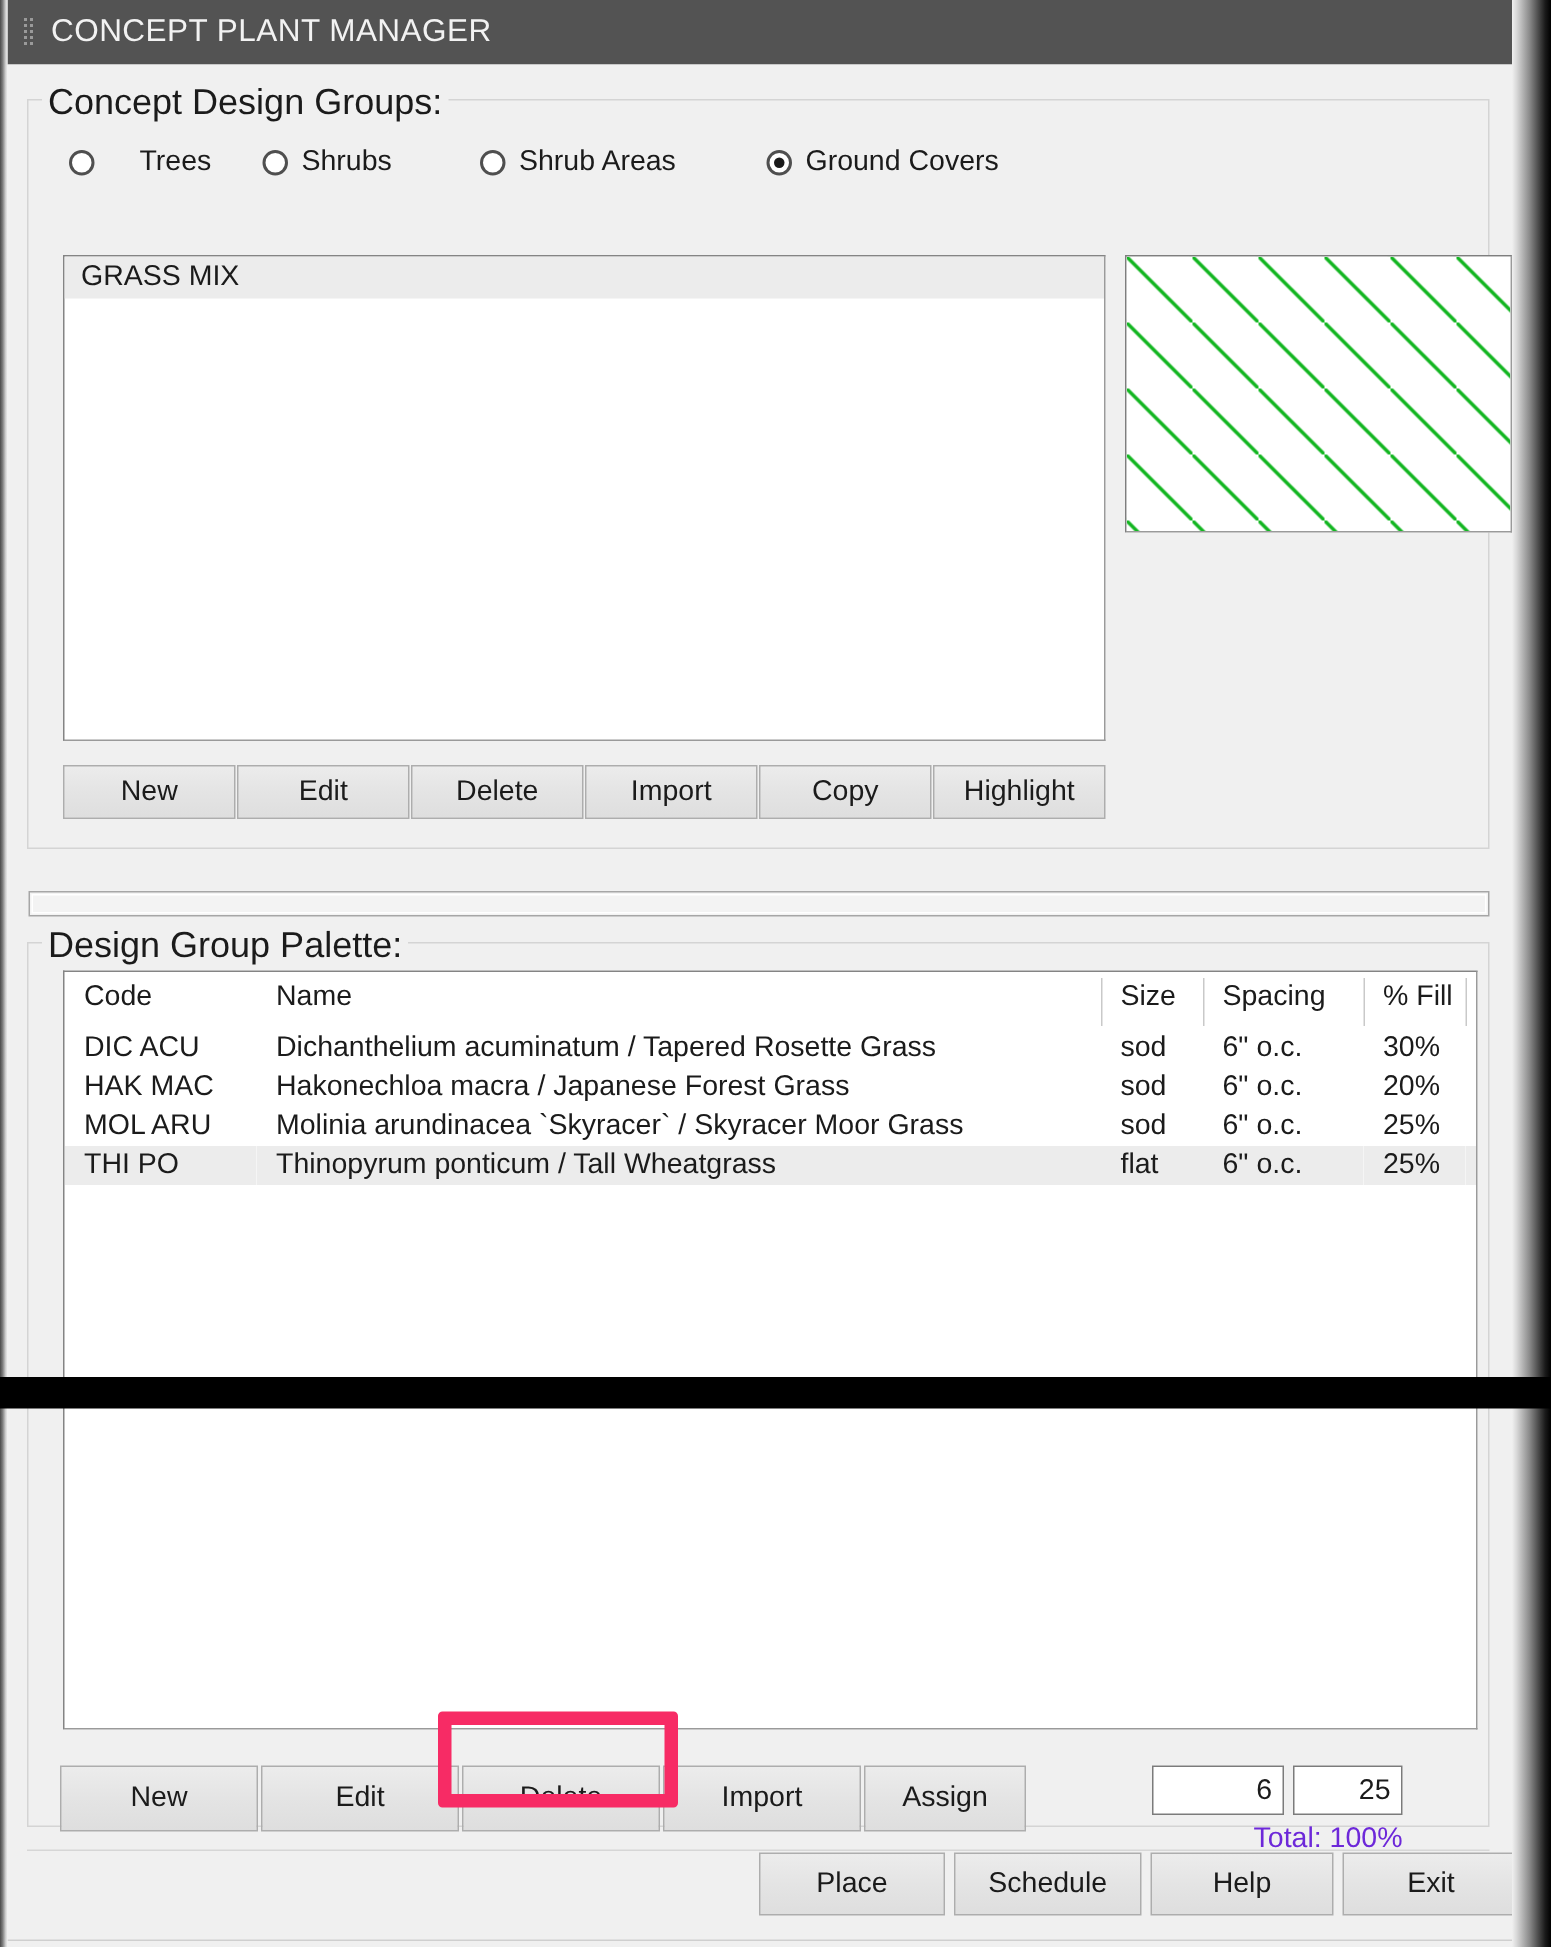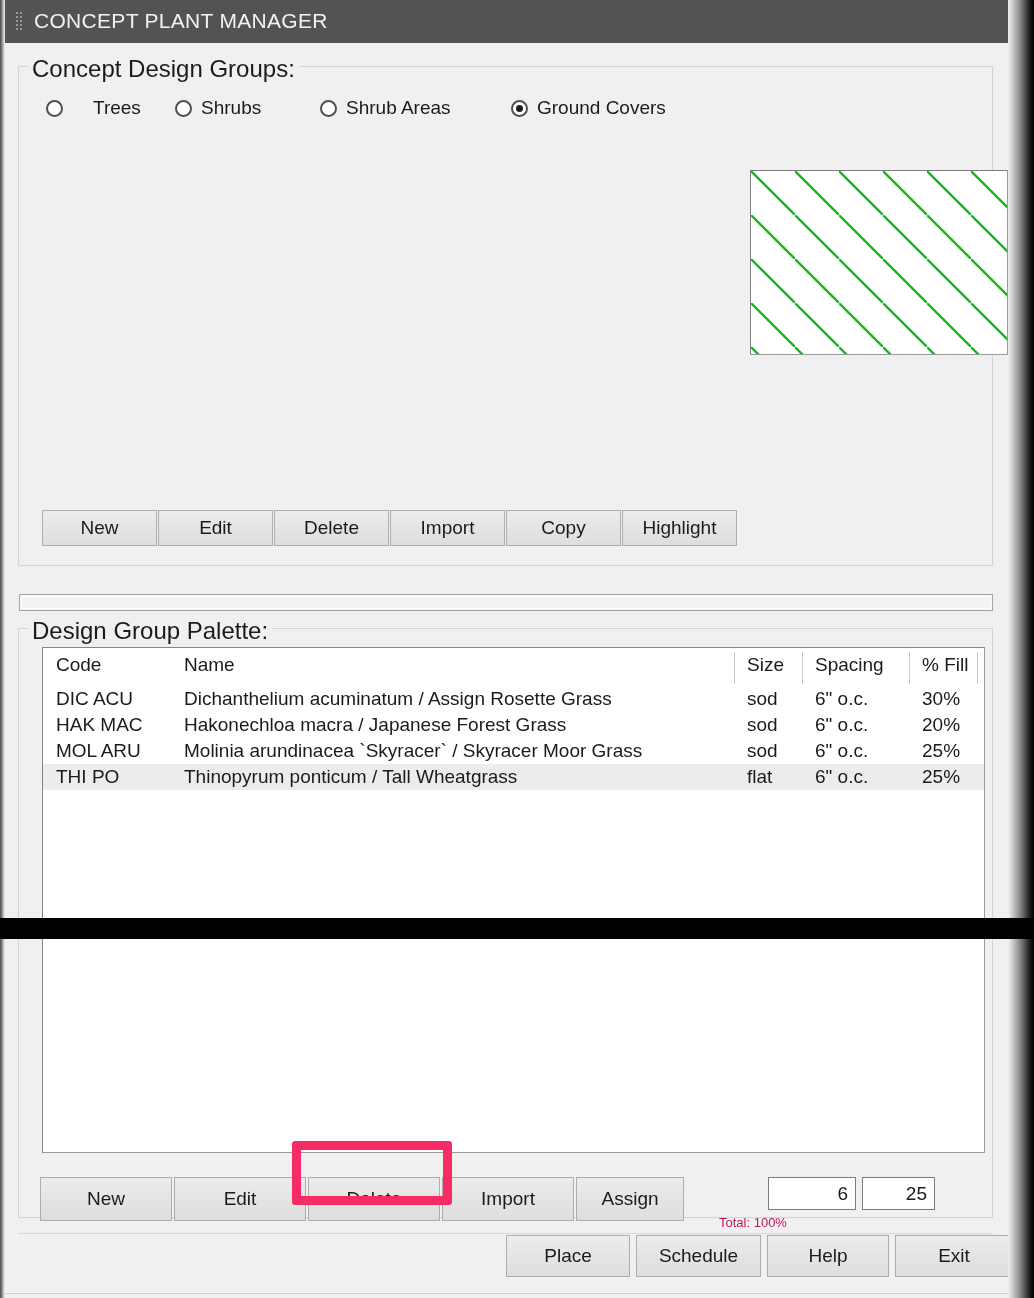--- a/index.html
+++ b/index.html
@@ -266,25 +266,25 @@
     display: flex;
     align-items: center;
     justify-content: flex-end;
     padding-right: 7px;
     font-size: 19px;
     color: #1b1b1b;
     font-family: "Liberation Sans", sans-serif;
   }
   .total-lbl {
     position: absolute;
-    font-size: 13px;
-    color: #be185d;
-    font-family: "Liberation Sans", sans-serif;
-    white-space: nowrap;
-    text-align: left;
+    font-size: 19px;
+    color: #6d28d9;
+    font-family: "Liberation Sans", sans-serif;
+    white-space: nowrap;
+    text-align: right;
   }
 
   
   .hr-line {
     position: absolute;
     height: 1px;
     background: #d6d6d6;
   }
 
   
@@ -335,20 +335,23 @@
           <div class="radio" id="radio2" style="left:295px;">
             <span class="dot"></span>
             <span class="lbl">Shrub Areas</span>
           </div>
           <div class="radio checked" id="radio3" style="left:486px;">
             <span class="dot"></span>
             <span class="lbl">Ground Covers</span>
           </div>
         </div>
 
+        <div class="listbox" style="left:23px; top:103px; width:695px; height:324px;">
+          <div class="list-item sel">GRASS MIX</div>
+        </div>
 
         <div class="preview" style="left:731px; top:103px; width:258px; height:185px;">
           <svg width="256" height="183" viewBox="0 0 256 183" preserveAspectRatio="none">
             <defs>
               <pattern id="hatchpat" width="44" height="44" patternUnits="userSpaceOnUse">
                 <line x1="-6" y1="-6" x2="50" y2="50" stroke="#12b520" stroke-width="2.3"></line>
               </pattern>
             </defs>
             <rect x="0" y="0" width="256" height="183" fill="#ffffff"></rect>
             <rect x="0" y="0" width="256" height="183" fill="url(#hatchpat)"></rect>
@@ -390,21 +393,21 @@
                 <th>Name</th>
                 <th>Size</th>
                 <th>Spacing</th>
                 <th>% Fill</th>
                 <th></th>
               </tr>
             </thead>
             <tbody id="palette-body">
                 <tr>
                   <td>DIC ACU</td>
-                  <td>Dichanthelium acuminatum / Assign Rosette Grass</td>
+                  <td>Dichanthelium acuminatum / Tapered Rosette Grass</td>
                   <td>sod</td>
                   <td>6" o.c.</td>
                   <td>30%</td>
                   <td></td>
                 </tr>
                 <tr>
                   <td>HAK MAC</td>
                   <td>Hakonechloa macra / Japanese Forest Grass</td>
                   <td>sod</td>
                   <td>6" o.c.</td>

